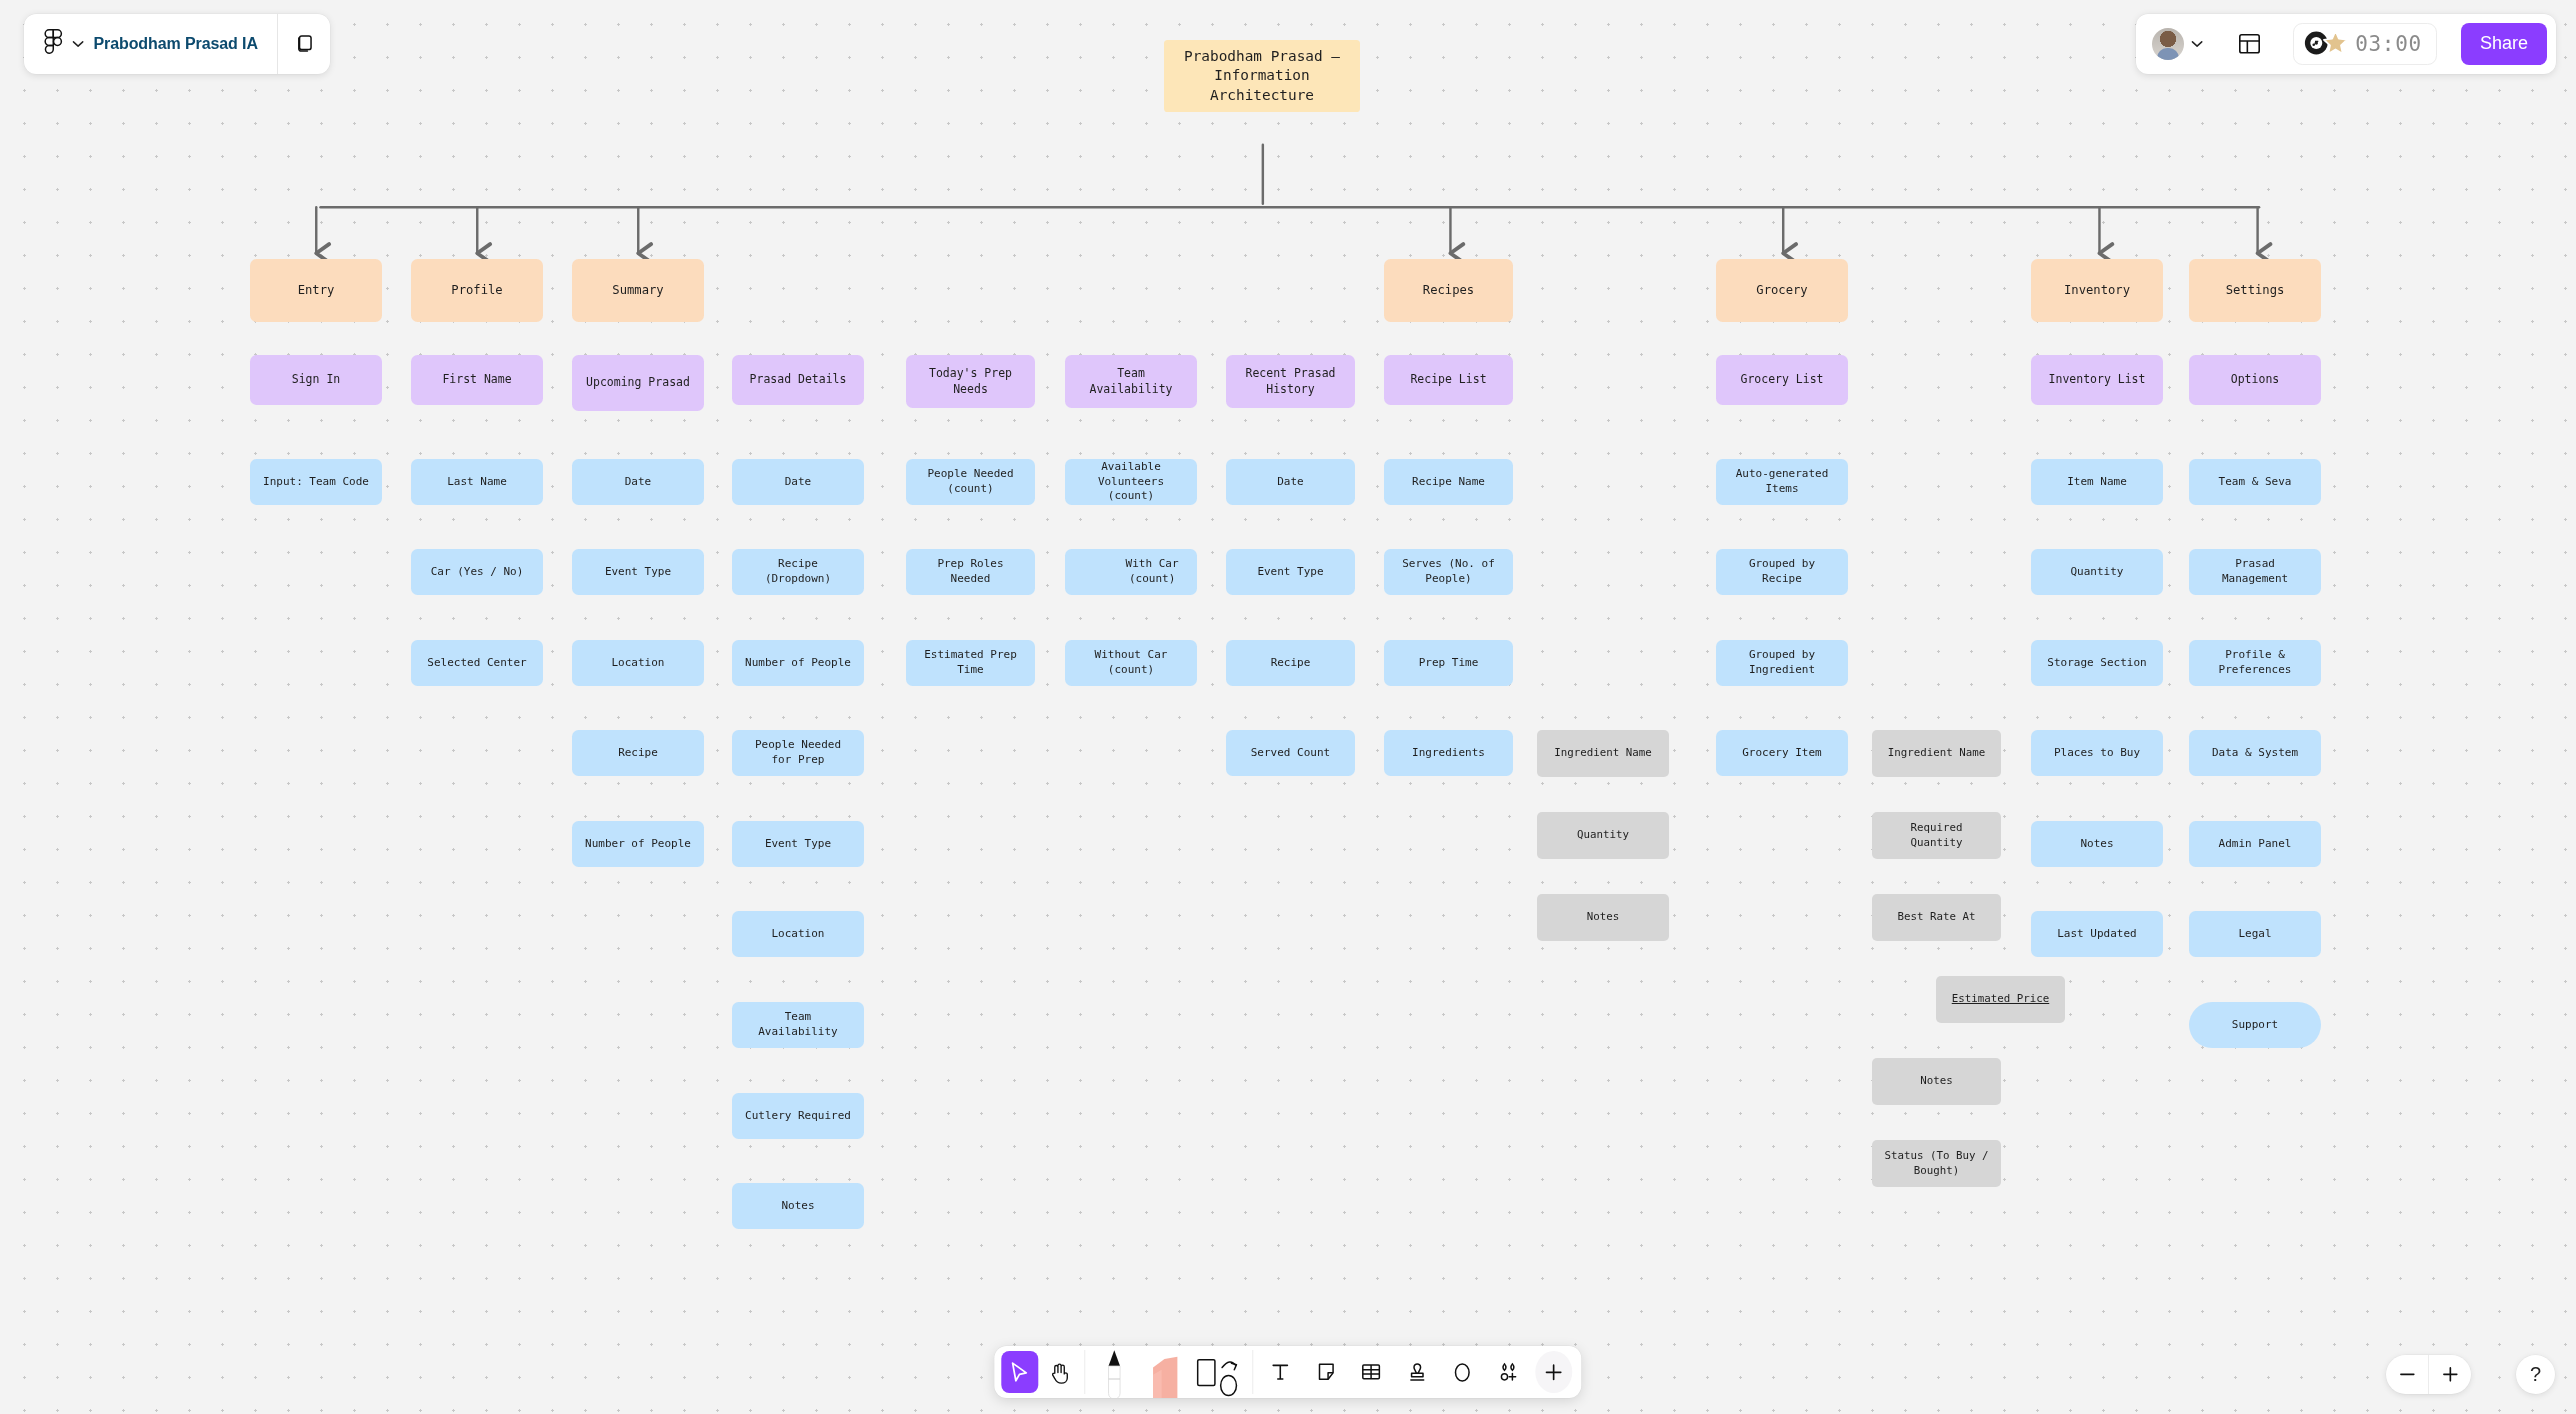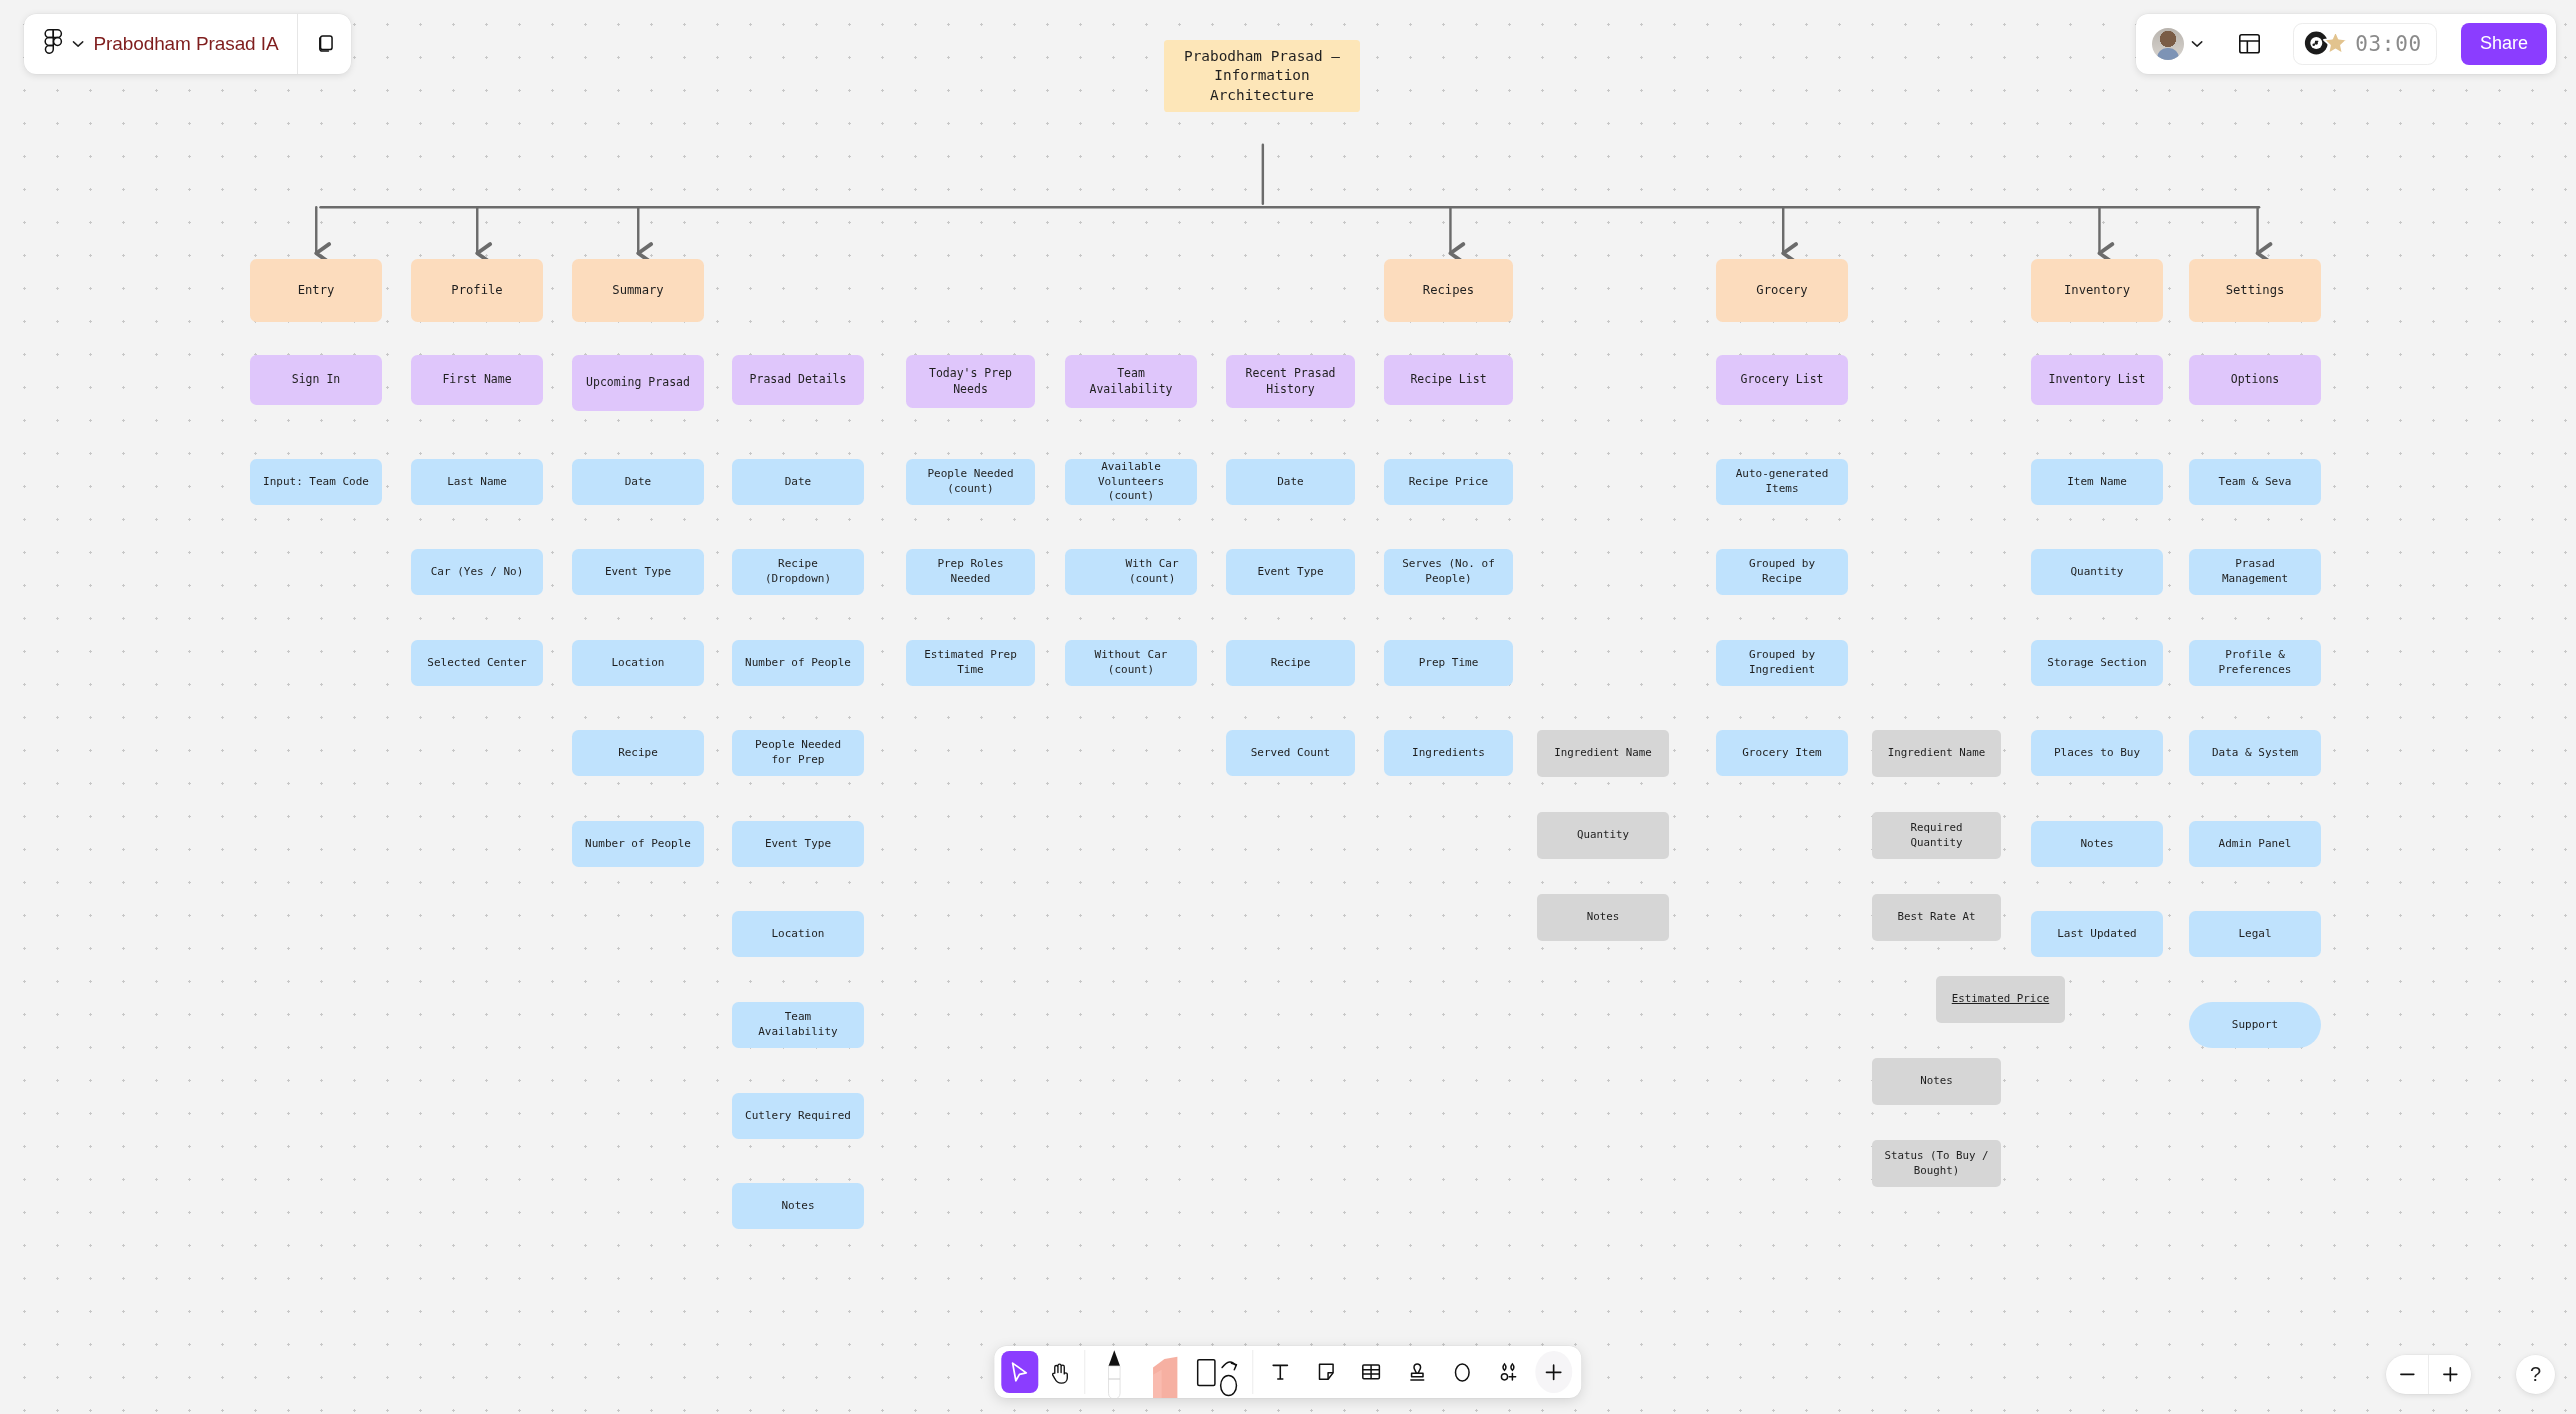--- a/index.html
+++ b/index.html
@@ -36,21 +36,21 @@
   .n-gray   { background:#d6d6d6; border-radius:5px; }
 
   
   .tl-bar {
     position:absolute; left:24px; top:13.7px; height:60px;
     background:#fff; border-radius:12.2px;
     display:flex; align-items:center;
     box-shadow:0 1.4px 7.2px rgba(0,0,0,.10), 0 0 0 0.4px rgba(0,0,0,.04);
   }
   .tl-left { display:flex; align-items:center; gap:9.3px; padding:0 18.7px 0 20px; height:100%; }
-  .tl-title { font-size:19px; font-weight:400; color:#7f1d1d; letter-spacing:-0.1px; white-space:nowrap; }
+  .tl-title { font-size:16px; font-weight:700; color:#0c4a6e; letter-spacing:-0.1px; white-space:nowrap; }
   .tl-divider { width:0.7px; height:60px; background:#e6e6e6; }
   .tl-pages { width:53px; height:60px; display:flex; align-items:center; justify-content:center; }
 
   
   .tr-bar {
     position:absolute; right:20px; top:13.7px; height:60px;
     background:#fff; border-radius:12px;
     display:flex; align-items:center; gap:16px; padding:0 9.3px 0 16px;
     box-shadow:0 1.4px 7.2px rgba(0,0,0,.10), 0 0 0 0.4px rgba(0,0,0,.04);
   }
@@ -197,21 +197,21 @@
       <div class="node n-blue" style="left: 1065px; top: 640px; width: 132px; height: 46px; font-size: 11px;">Without Car
 (count)</div>
       <div class="node n-purple" style="left: 1226px; top: 355px; width: 129px; height: 53px; font-size: 11.5px;">Recent Prasad
 History</div>
       <div class="node n-blue" style="left: 1226px; top: 459px; width: 129px; height: 46px; font-size: 11px;">Date</div>
       <div class="node n-blue" style="left: 1226px; top: 549px; width: 129px; height: 46px; font-size: 11px;">Event Type</div>
       <div class="node n-blue" style="left: 1226px; top: 640px; width: 129px; height: 46px; font-size: 11px;">Recipe</div>
       <div class="node n-blue" style="left: 1226px; top: 730px; width: 129px; height: 46px; font-size: 11px;">Served Count</div>
       <div class="node n-orange" style="left: 1384px; top: 259px; width: 129px; height: 63px; font-size: 12.2px;">Recipes</div>
       <div class="node n-purple" style="left: 1384px; top: 355px; width: 129px; height: 50px; font-size: 11.5px;">Recipe List</div>
-      <div class="node n-blue" style="left: 1384px; top: 459px; width: 129px; height: 46px; font-size: 11px;">Recipe Price</div>
+      <div class="node n-blue" style="left: 1384px; top: 459px; width: 129px; height: 46px; font-size: 11px;">Recipe Name</div>
       <div class="node n-blue" style="left: 1384px; top: 549px; width: 129px; height: 46px; font-size: 11px;">Serves (No. of
 People)</div>
       <div class="node n-blue" style="left: 1384px; top: 640px; width: 129px; height: 46px; font-size: 11px;">Prep Time</div>
       <div class="node n-blue" style="left: 1384px; top: 730px; width: 129px; height: 46px; font-size: 11px;">Ingredients</div>
       <div class="node n-gray" style="left: 1537px; top: 730px; width: 132px; height: 47px; font-size: 10.8px;">Ingredient Name</div>
       <div class="node n-gray" style="left: 1537px; top: 812px; width: 132px; height: 47px; font-size: 10.8px;">Quantity</div>
       <div class="node n-gray" style="left: 1537px; top: 894px; width: 132px; height: 47px; font-size: 10.8px;">Notes</div>
       <div class="node n-orange" style="left: 1716px; top: 259px; width: 132px; height: 63px; font-size: 12.2px;">Grocery</div>
       <div class="node n-purple" style="left: 1716px; top: 355px; width: 132px; height: 50px; font-size: 11.5px;">Grocery List</div>
       <div class="node n-blue" style="left: 1716px; top: 459px; width: 132px; height: 46px; font-size: 11px;">Auto-generated

